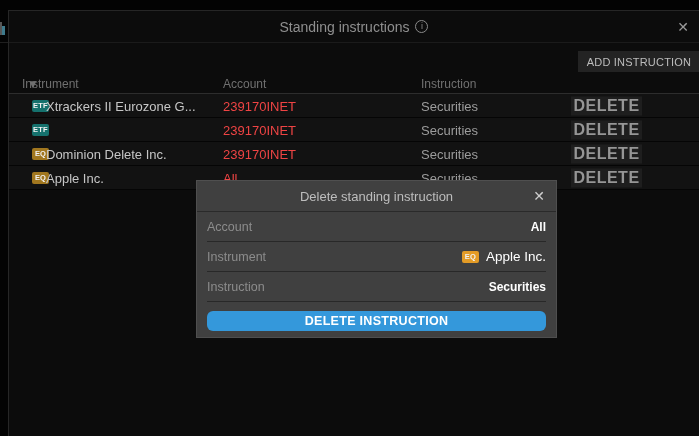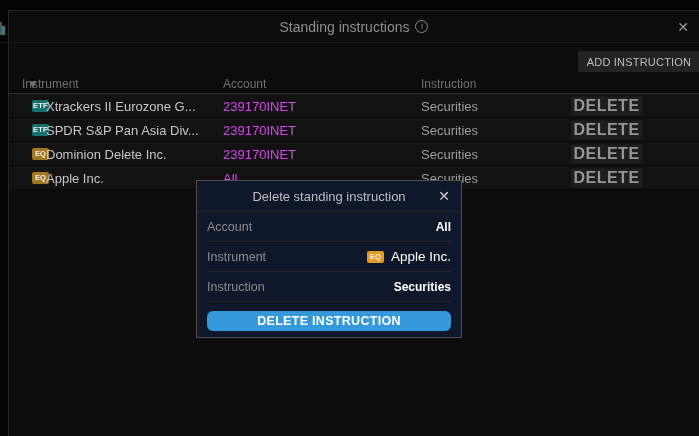--- a/index.html
+++ b/index.html
@@ -40,29 +40,29 @@
   .th-account { left:214px; }
   .th-instruction { left:412px; }
 
   .trow { position:relative; height:24px; background:#121212; border-bottom:1px solid #050505; }
   .trow > * { position:absolute; top:50%; transform:translateY(-50%); }
   .badge { width:17px; height:12px; border-radius:2px; color:#f2f2f2;
     font-size:7.5px; font-weight:bold; display:flex; align-items:center;
     justify-content:center; letter-spacing:.2px; }
   .c-badge { left:23px; }
   .c-name { left:37px; font-size:13px; color:#c6c6c6; white-space:nowrap; }
-  .c-account { left:214px; font-size:13px; color:#d946ef; }
+  .c-account { left:214px; font-size:13px; color:#ef4444; }
   .c-instruction { left:412px; font-size:13px; color:#9c9c9c; }
   .del-btn { left:562px; width:71px; height:19px; background:#1e1e1e; color:#969696;
     font-size:16px; font-weight:bold; letter-spacing:.5px; display:flex;
     align-items:center; justify-content:center; cursor:pointer; }
 
   
-  .modal { position:absolute; left:196px; top:180px; width:266px; height:158px;
-    background:#0f172a; border:1px solid #4f4f4f; }
+  .modal { position:absolute; left:196px; top:180px; width:361px; height:158px;
+    background:#404040; border:1px solid #4f4f4f; }
   .modal-titlebar { position:relative; height:31px; display:flex; align-items:center;
     justify-content:center; border-bottom:1px solid #2a2a2a; }
   .modal-title { color:#bdbdbd; font-size:13px; }
   .modal-close { position:absolute; right:9px; top:7px; color:#cfcfcf; font-size:14px;
     cursor:pointer; padding:0 2px; }
   .fields { margin:0 10px; }
   .field { height:30px; display:flex; align-items:center; justify-content:space-between;
     border-bottom:1px solid #282828; }
   .f-label { color:#8c8c8c; font-size:12.5px; }
   .f-value { color:#ffffff; font-size:12px; font-weight:bold; }
@@ -106,21 +106,20 @@
       <div class="trow">
         <span class="badge c-badge" style="background: rgb(21, 113, 109);">ETF</span>
         <span class="c-name">Xtrackers II Eurozone G...</span>
         <span class="c-account">239170INET</span>
         <span class="c-instruction">Securities</span>
         <span class="del-btn">DELETE</span>
       </div>
 
       <div class="trow">
         <span class="badge c-badge" style="background: rgb(21, 113, 109);">ETF</span>
-        <span class="c-name">SPDR S&amp;P Pan Asia Div...</span>
         <span class="c-account">239170INET</span>
         <span class="c-instruction">Securities</span>
         <span class="del-btn">DELETE</span>
       </div>
 
       <div class="trow">
         <span class="badge c-badge" style="background: rgb(161, 119, 31);">EQ</span>
         <span class="c-name">Dominion Delete Inc.</span>
         <span class="c-account">239170INET</span>
         <span class="c-instruction">Securities</span>

